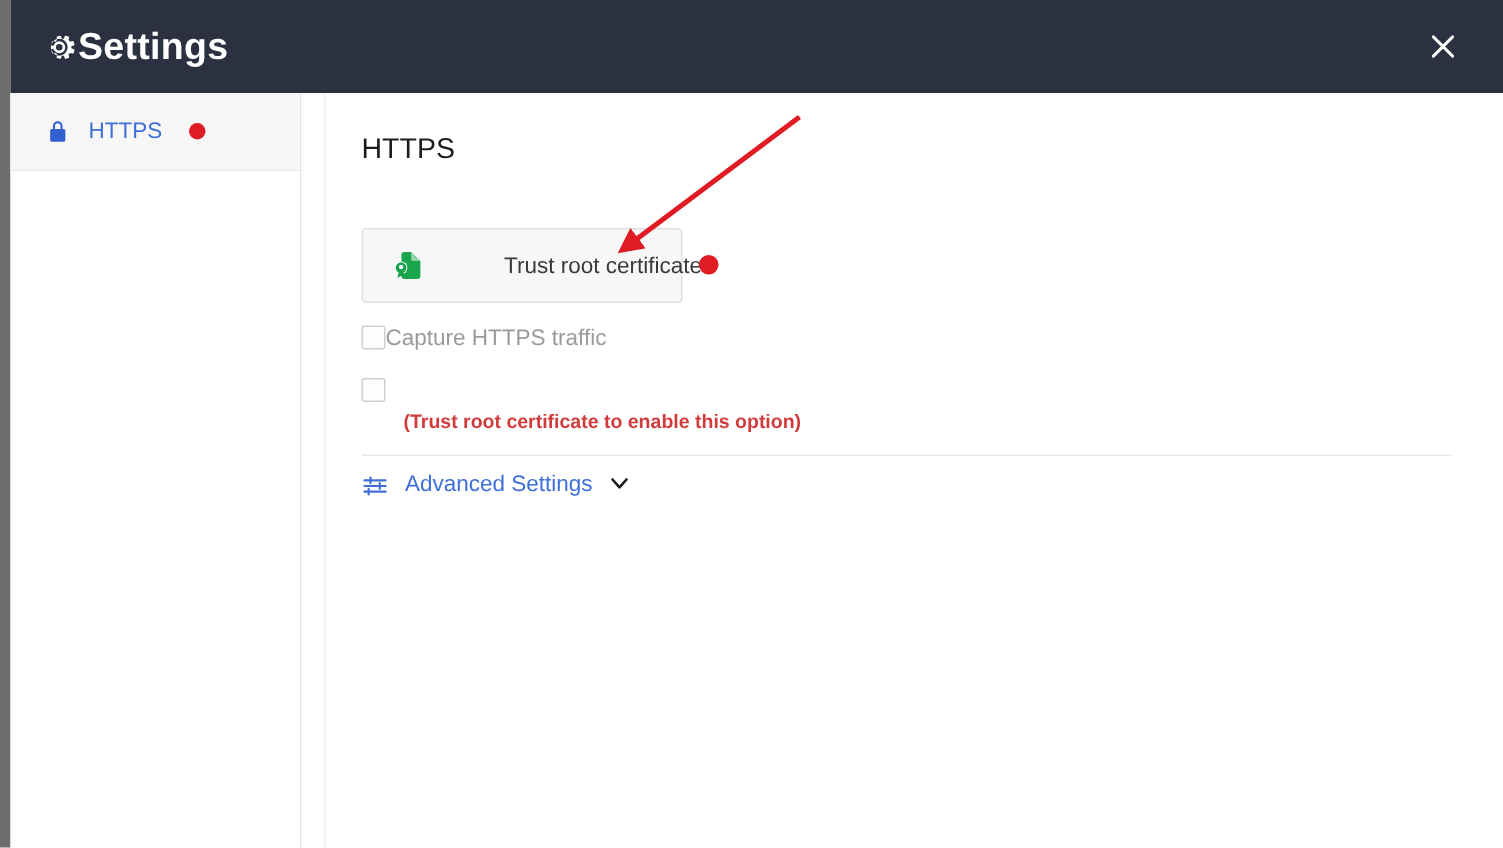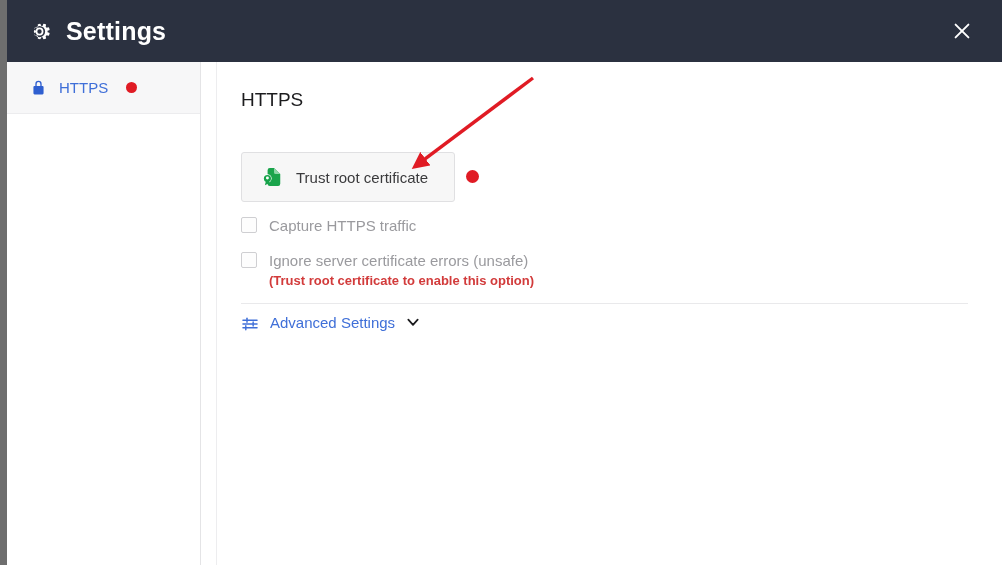--- a/index.html
+++ b/index.html
@@ -42,21 +42,20 @@
     background: #2b3140;
     color: #ffffff;
   }
   #titlebar-left {
     position: absolute;
     left: 20px;
     top: 0;
     height: 62px;
     display: flex;
     align-items: center;
-    gap: 14px;
   }
   #gear-icon {
     display: block;
     width: 25px;
     height: 25px;
     color: #ffffff;
   }
   #window-title {
     font-size: 25px;
     font-weight: bold;
@@ -171,37 +170,38 @@
     padding-left: 19px;
     gap: 13px;
     cursor: pointer;
   }
   #cert-icon { width: 22px; height: 22px; flex: none; display: block; }
   #trust-cert-label {
     font-size: 15px;
     color: #3a3a3c;
     line-height: 1;
     white-space: nowrap;
+    margin-left: 40px;
   }
   #cert-status-dot {
     position: absolute;
     left: 249px;
     top: 108px;
     width: 13px;
     height: 13px;
     border-radius: 50%;
     background: #e01b24;
   }
 
   .check-row {
     position: absolute;
     left: 24px;
     display: flex;
     align-items: center;
-    gap: 12px;
+    gap: 0;
   }
   #check-row-capture { top: 155px; }
   #check-row-ignore  { top: 190px; }
   .checkbox {
     width: 16px;
     height: 16px;
     box-sizing: border-box;
     border: 1px solid #cfcfd2;
     border-radius: 2px;
     background: #fdfdfd;
@@ -327,21 +327,20 @@
 
     <div id="cert-status-dot"></div>
 
     <div class="check-row" id="check-row-capture">
       <span class="checkbox"></span>
       <span class="check-label">Capture HTTPS traffic</span>
     </div>
 
     <div class="check-row" id="check-row-ignore">
       <span class="checkbox"></span>
-      <span class="check-label">Ignore server certificate errors (unsafe)</span>
     </div>
 
     <div id="ignore-hint">(Trust root certificate to enable this option)</div>
 
     <div id="divider"></div>
 
     <div id="advanced-settings">
       <span>
         <svg id="sliders-icon" viewBox="0 0 24 24" fill="none" stroke="currentColor" stroke-width="1.9" stroke-linecap="round" aria-hidden="true">
           <line x1="2.6" y1="7" x2="21.4" y2="7"></line>

